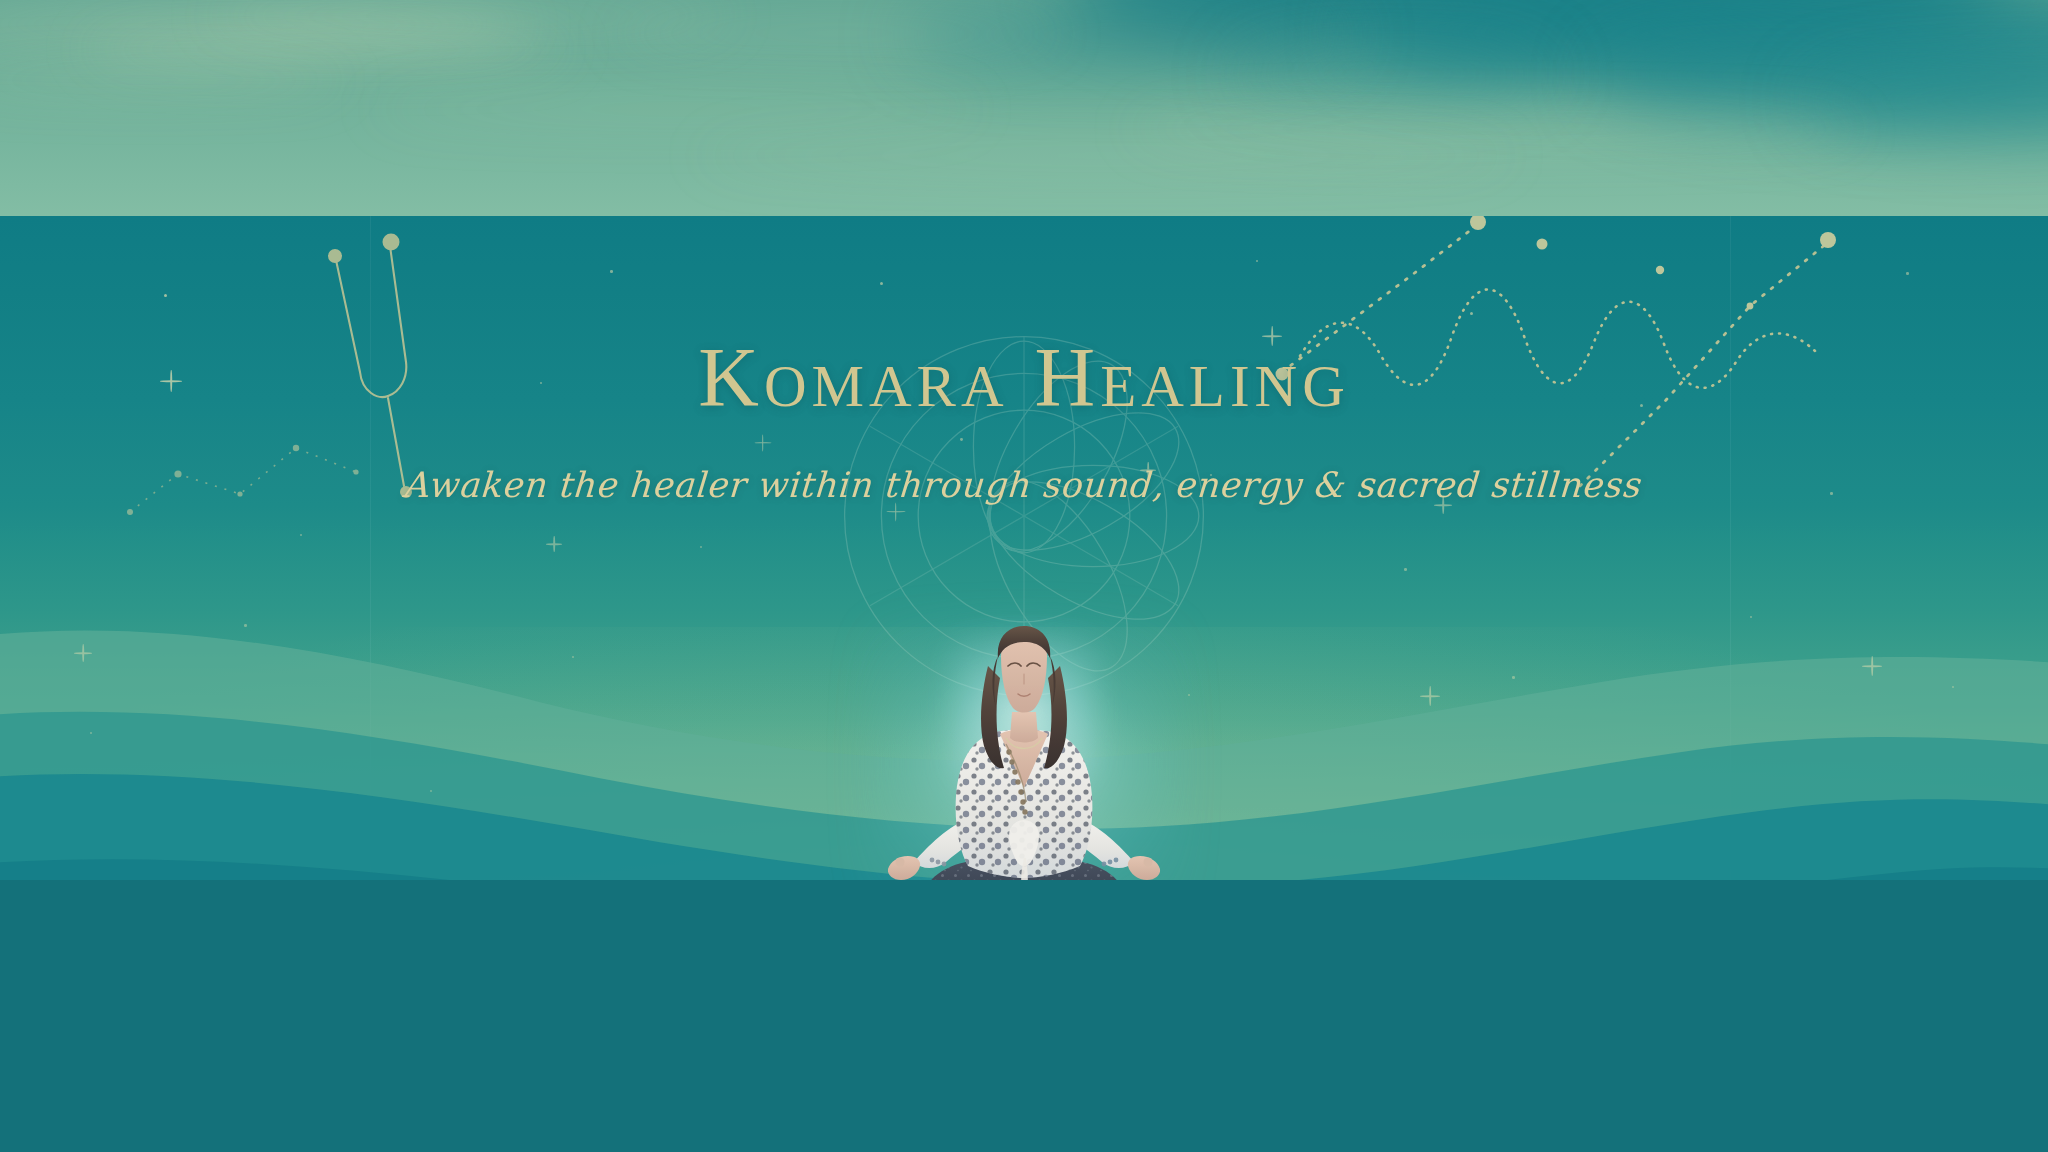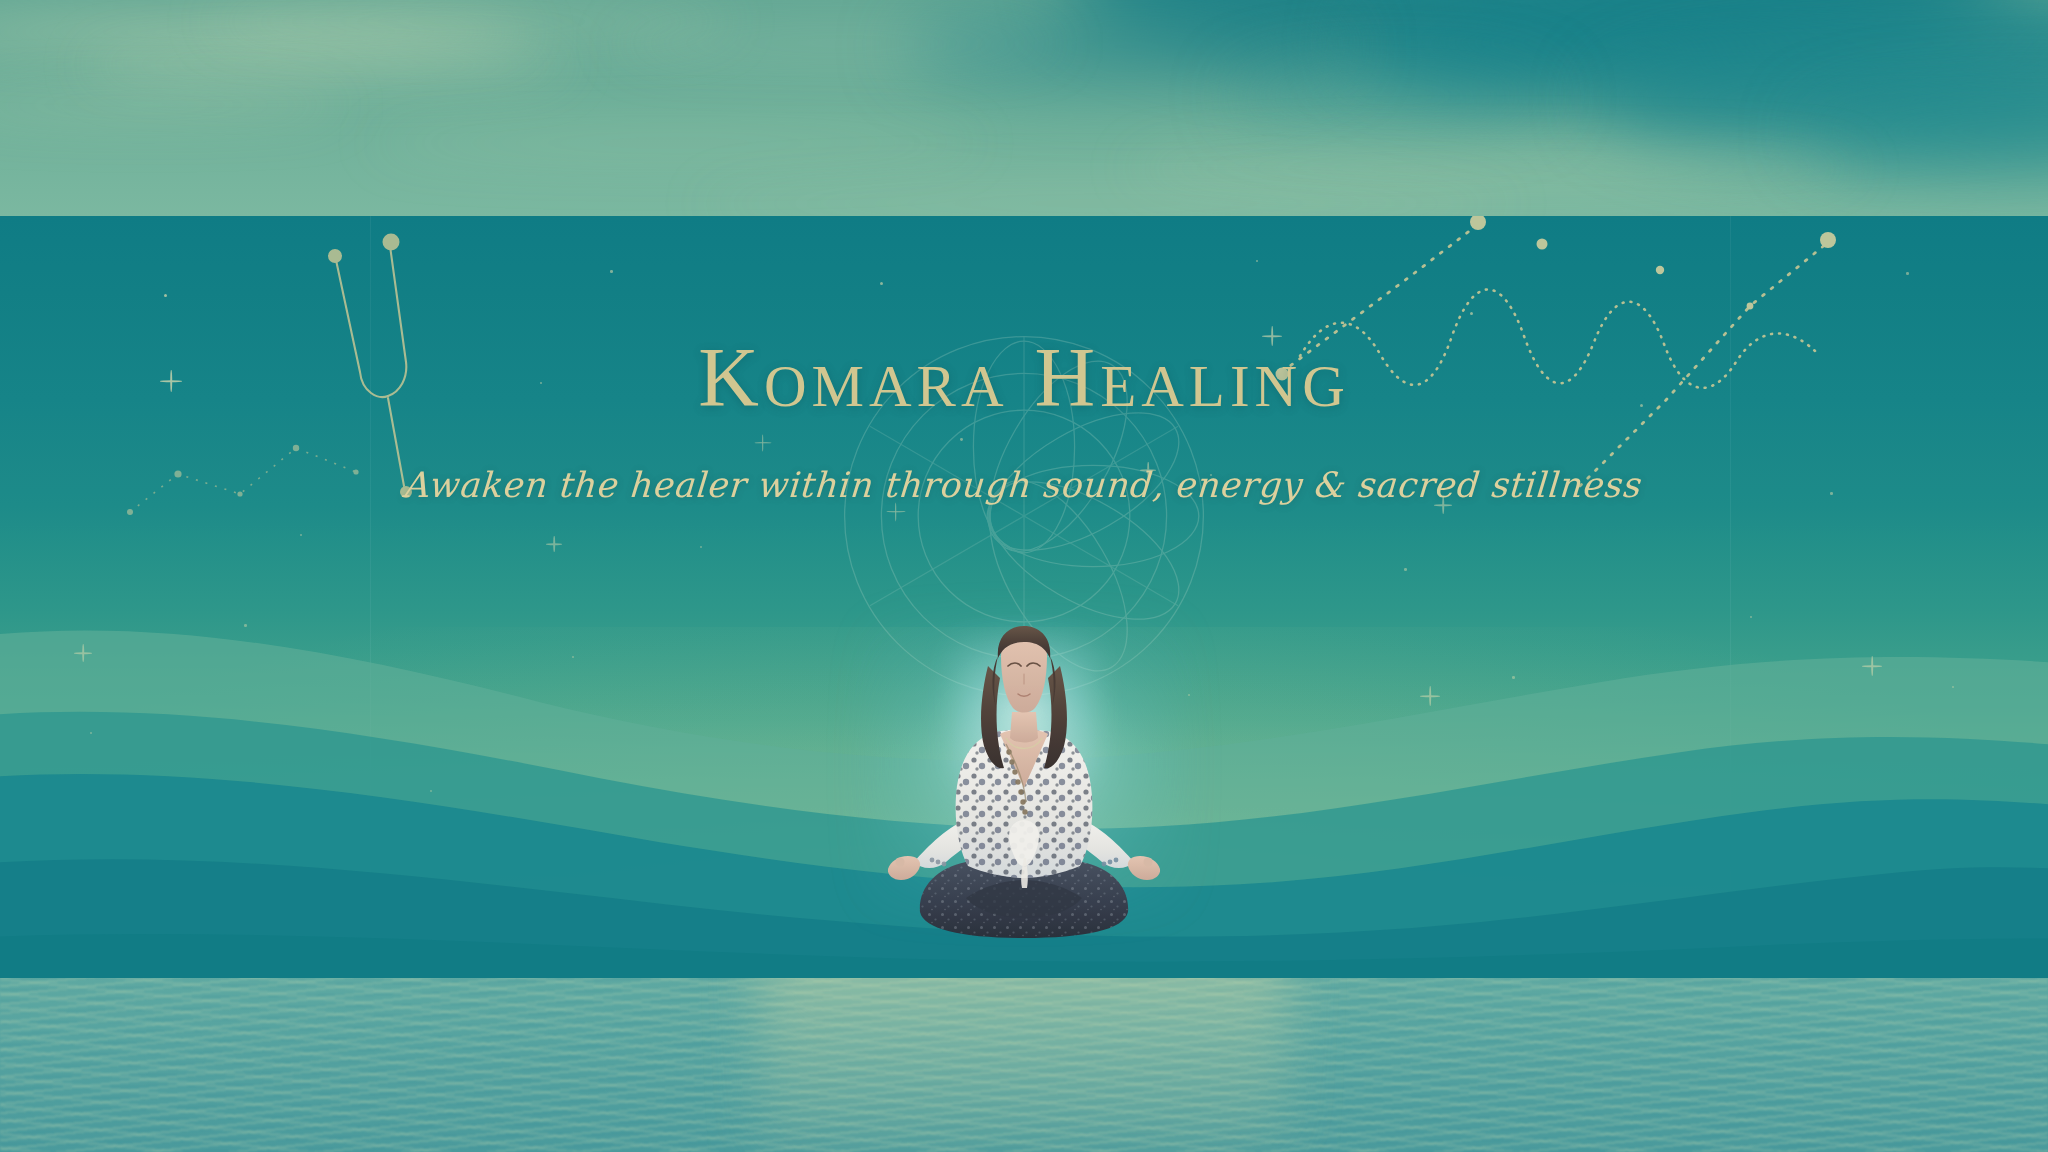--- a/index.html
+++ b/index.html
@@ -7,21 +7,21 @@
   html,body{ background:#14717a; }
   body{
     width:2048px; height:1152px;
     font-family:"Liberation Sans", sans-serif;
     overflow:hidden; position:relative;
   }
 
   
   #stage{
     position:absolute; inset:0;
-    width:2048px; height:1152px;
+    width:2048px; height:880px;
     overflow:hidden;
     background:#5fa795;
   }
 
   
   .photo{ position:absolute; inset:0; }
 
   .sky{
     position:absolute; left:0; right:0; top:0; height:62%;
     background:

